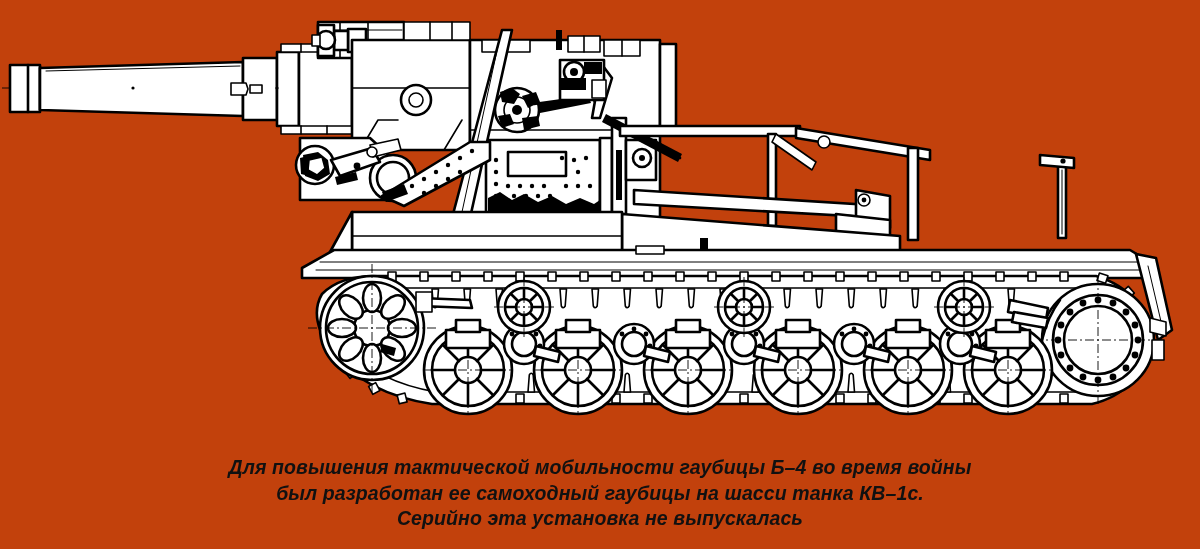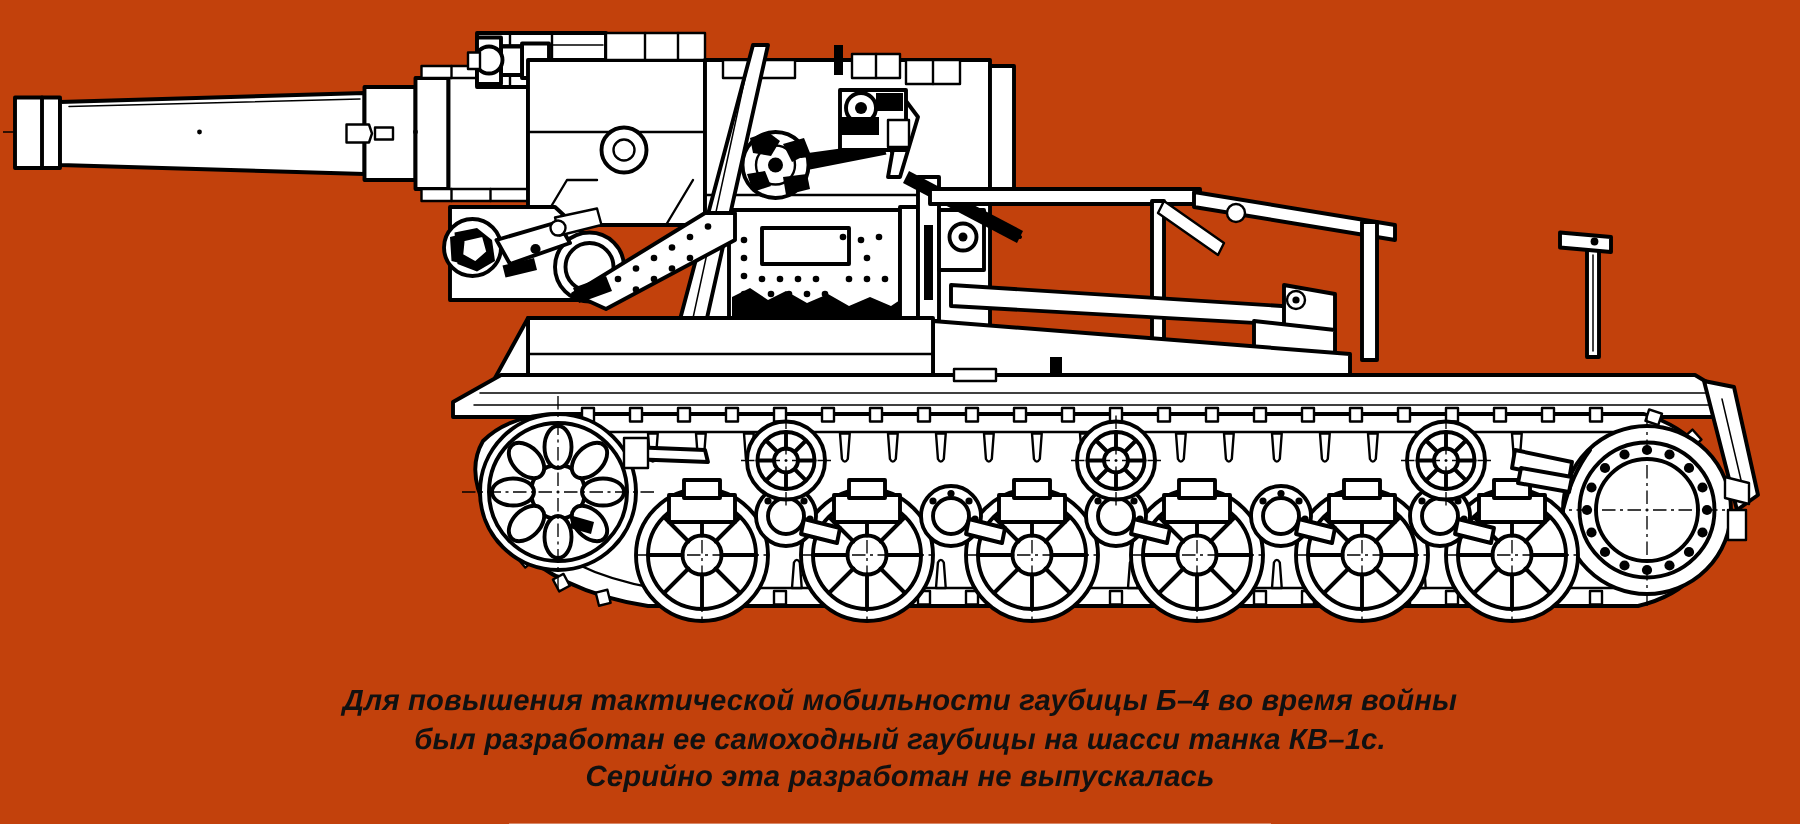--- a/index.html
+++ b/index.html
@@ -842,16 +842,16 @@
         <path class="fillw" d="M636,246 L664,246 L664,254 L636,254 Z"></path>
         <path class="solid" d="M700,238 L708,238 L708,250 L700,250 Z"></path>
       </g>
 
     </svg>
   </div>
 
   <div id="caption">
     <span class="cap-line">Для повышения тактической мобильности гаубицы Б–4 во время войны</span>
     <span class="cap-line">был разработан ее самоходный гаубицы на шасси танка КВ–1с.</span>
-    <span class="cap-line">Серийно эта разработан не выпускалась</span>
+    <span class="cap-line">Серийно эта установка не выпускалась</span>
   </div>
 
 </div>
 
 </body></html>

